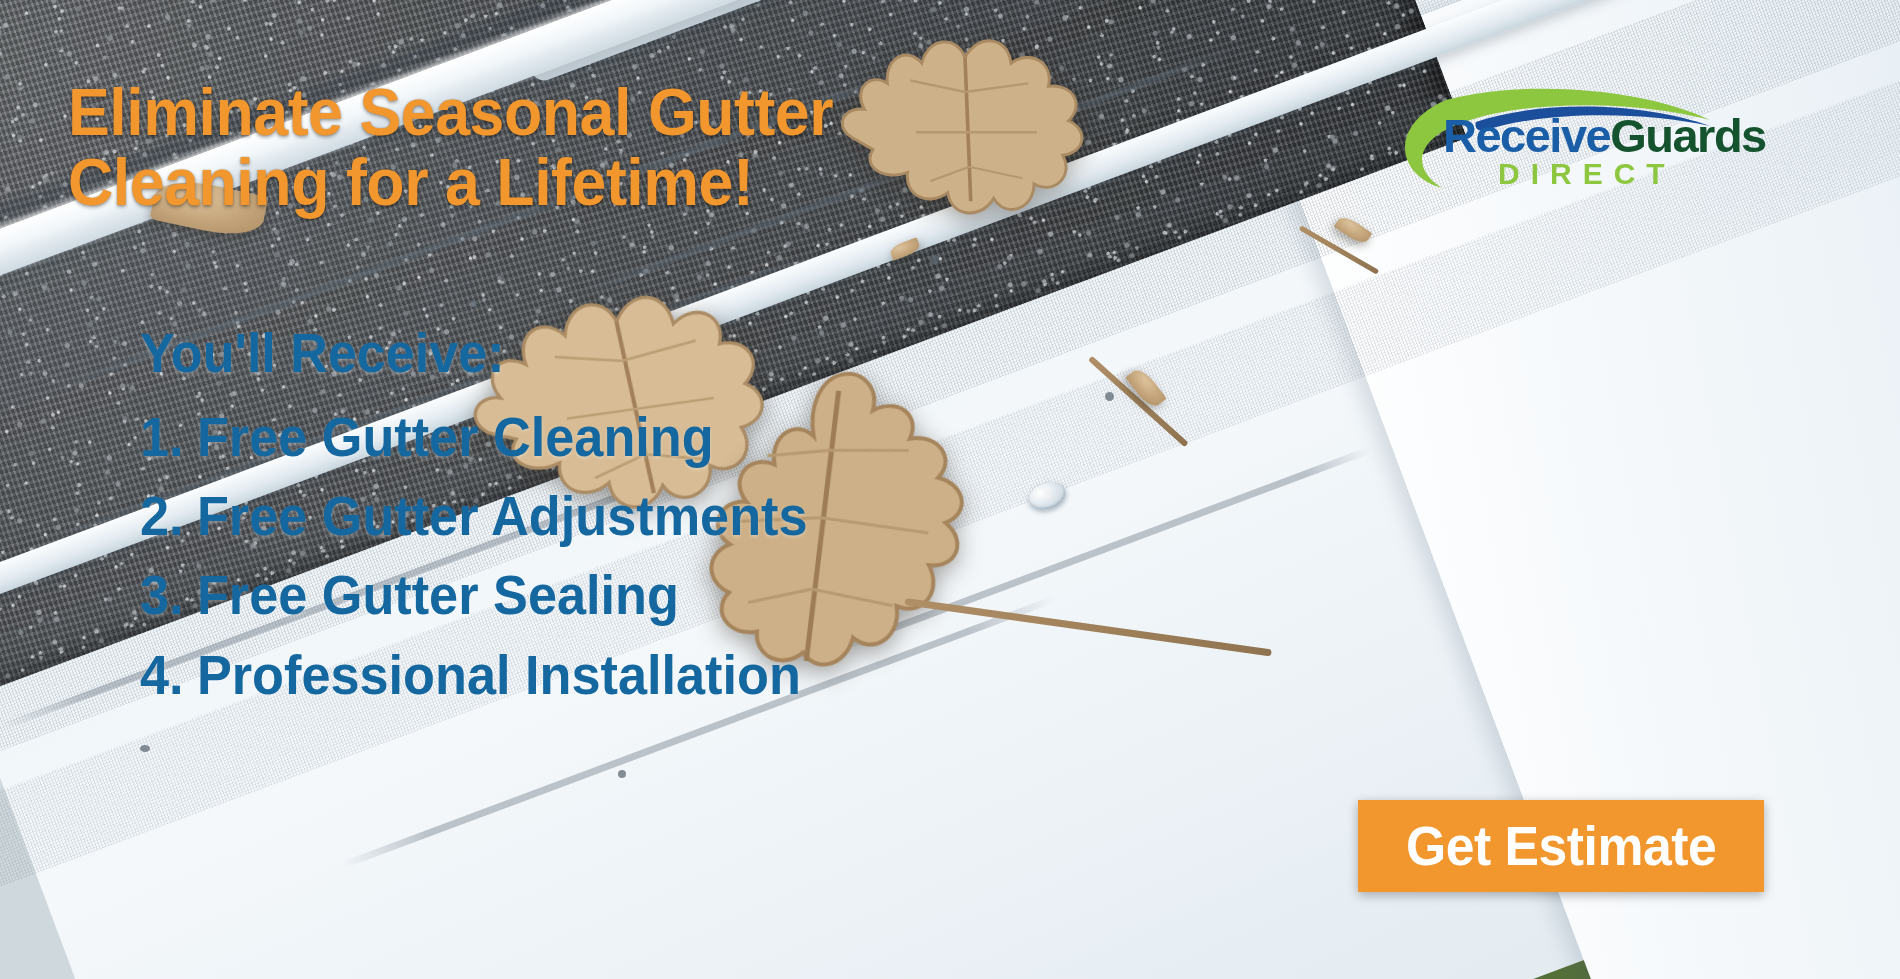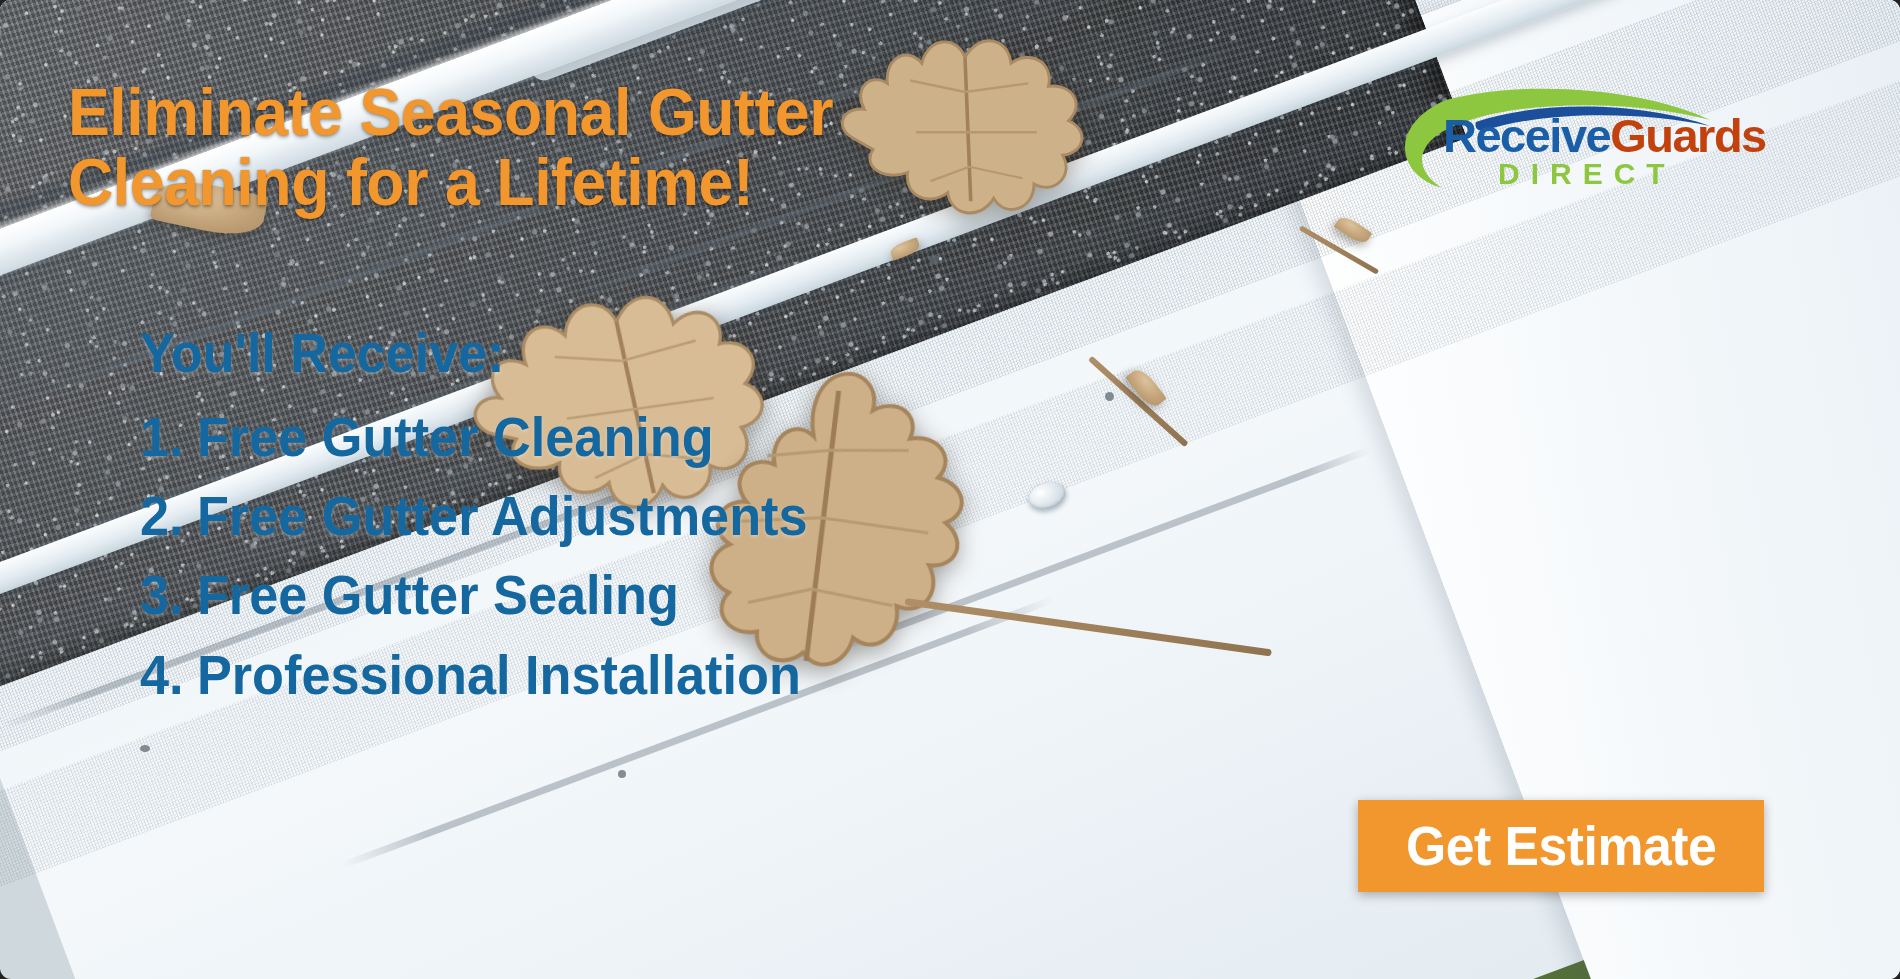--- a/index.html
+++ b/index.html
@@ -11,21 +11,20 @@
   body {
     font-family: "Liberation Sans", sans-serif;
   }
 
   .ad {
     position: relative;
     width: 1900px;
     height: 979px;
     overflow: hidden;
     background: #cfd8dd;
-    border-radius: 11px;
   }
 
   
   .photo {
     position: absolute;
     inset: 0;
     overflow: hidden;
   }
 
   
@@ -309,21 +308,21 @@
     left: 63px;
     top: 26px;
     font-family: "Liberation Sans", sans-serif;
     font-weight: 700;
     font-size: 47px;
     color: #1B5EA8;
     letter-spacing: -1.5px;
     line-height: 1;
     white-space: nowrap;
   }
-  .logo-word .g2 { color: #c2410c; }
+  .logo-word .g2 { color: #14532d; }
   .logo-sub {
     position: absolute;
     left: 118px;
     top: 73px;
     font-family: "Liberation Sans", sans-serif;
     font-weight: 700;
     font-size: 30px;
     color: #8DC63F;
     letter-spacing: 11px;
     line-height: 1;

